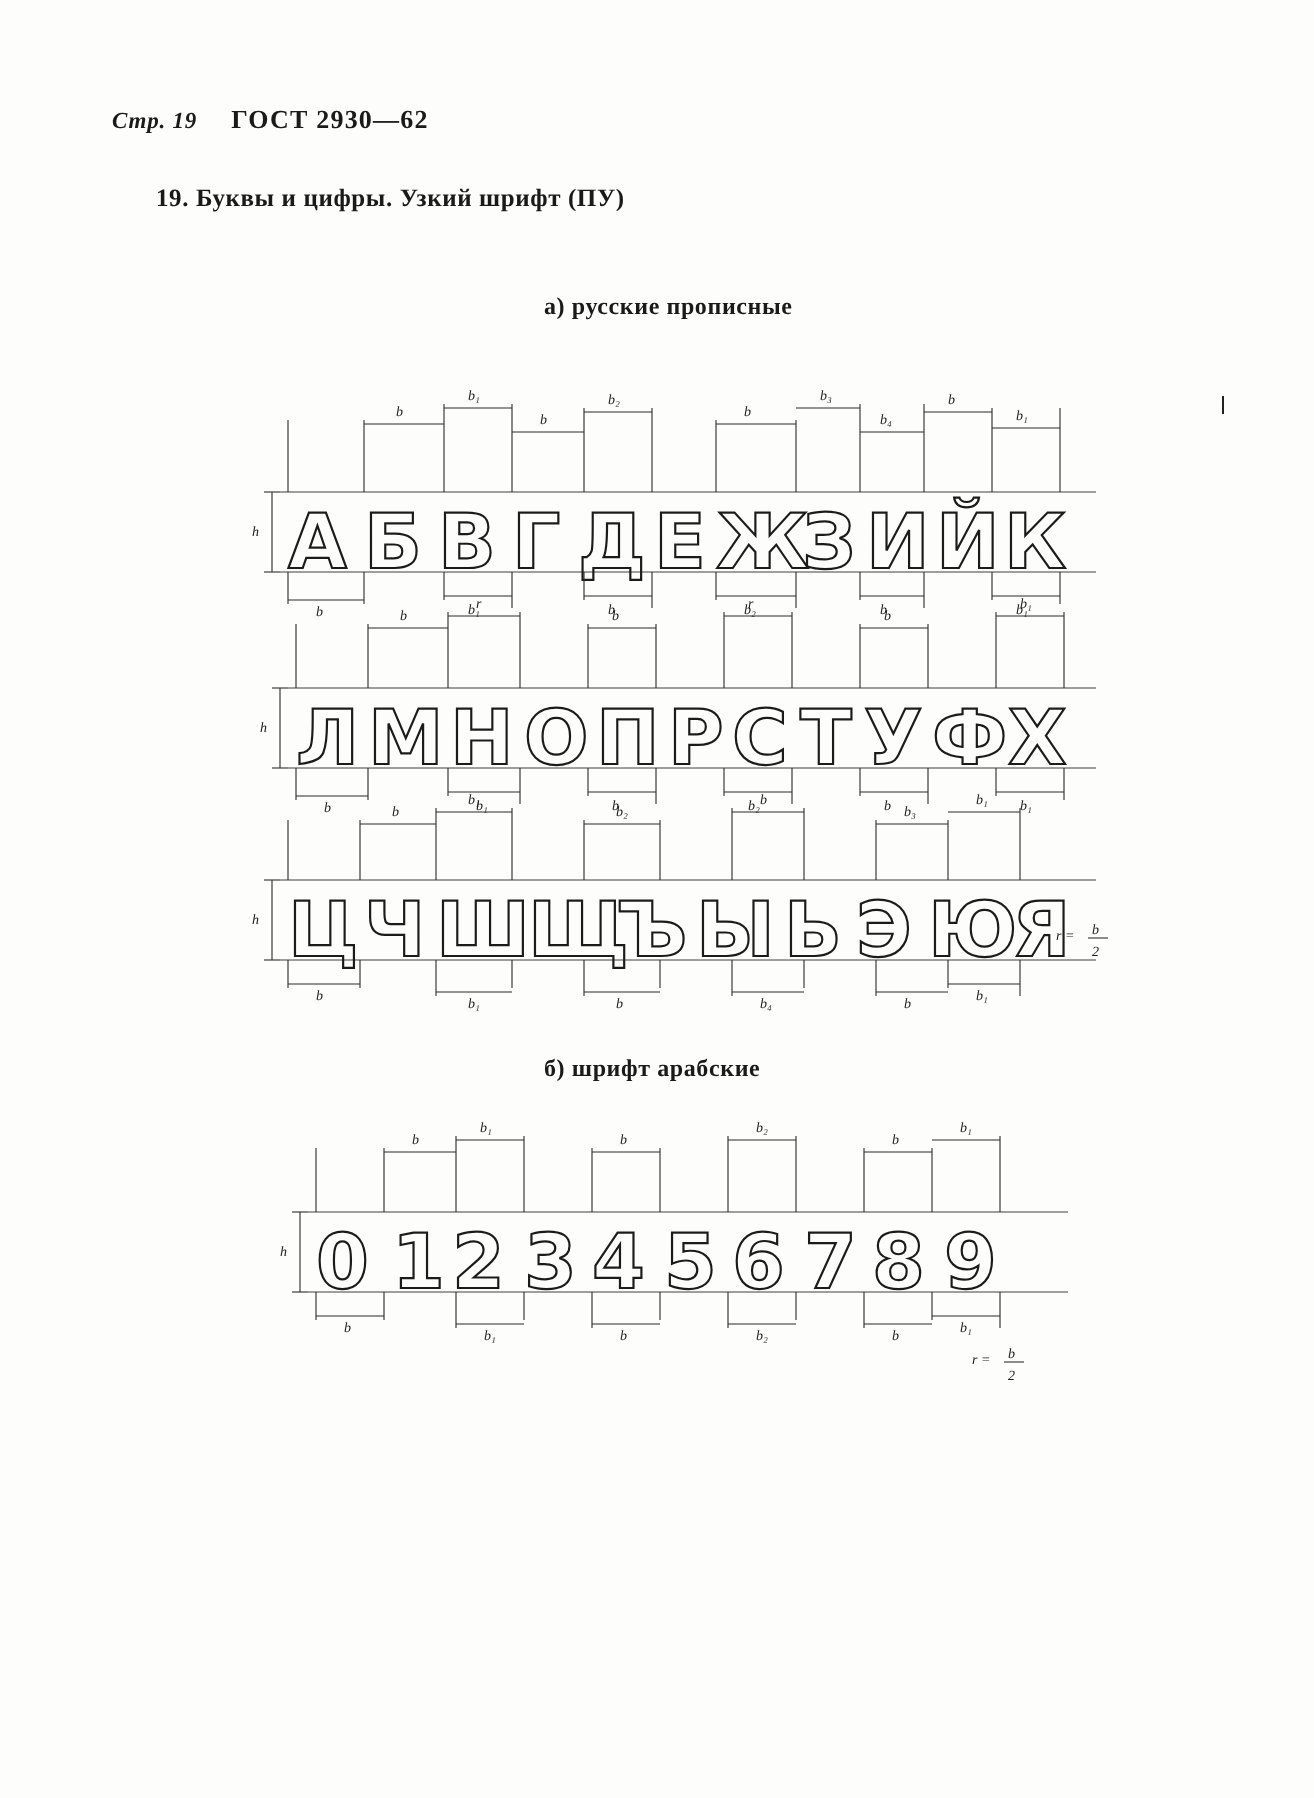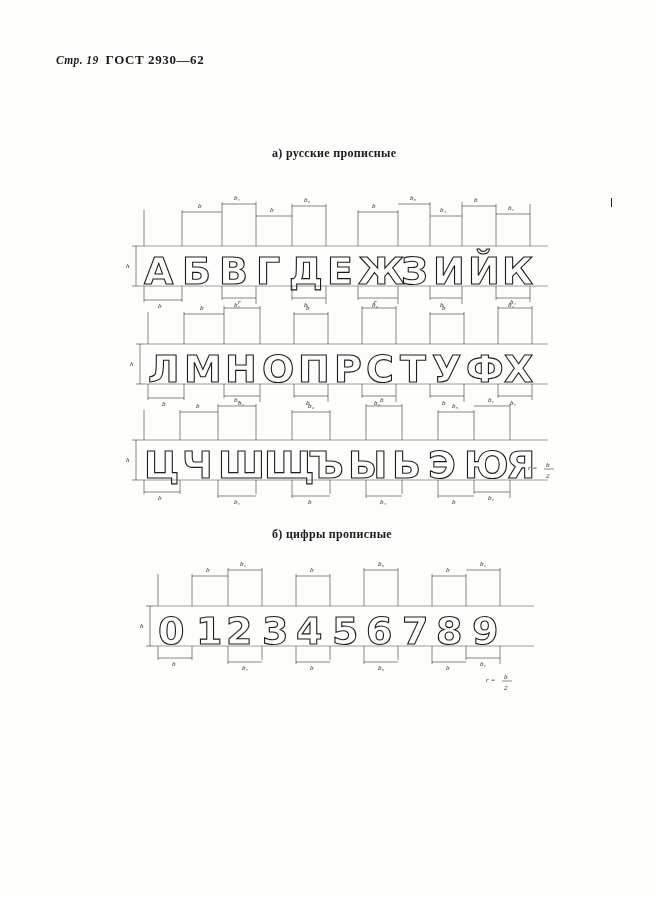--- a/index.html
+++ b/index.html
@@ -31,21 +31,21 @@
     white-space: nowrap;
   }
   .header .pageno {
     font-style: italic;
     font-weight: bold;
     font-size: 11.5px;
   }
   .header .std {
     font-weight: bold;
     font-size: 13px;
-    margin-left: 7px;
+    margin-left: 17px;
     letter-spacing: 0.6px;
   }
   .section-title {
     position: absolute;
     left: 78px;
     top: 92px;
     font-size: 12.5px;
     font-weight: bold;
     letter-spacing: 0.3px;
     white-space: nowrap;
@@ -107,20 +107,21 @@
 </style>
 </head>
 <body>
 
 <div class="page">
 
   <div class="header">
     <span class="pageno">Стр. 19</span><span class="std">ГОСТ 2930—62</span>
   </div>
 
+  <div class="section-title">19. Буквы и цифры. Узкий шрифт (ПУ)</div>
 
   <div class="sub-a">а) русские прописные</div>
 
   <div class="tick-mark"></div>
 
   <div class="fig" id="fig-letters">
     <svg width="470" height="290" viewBox="0 0 470 290">
 
       <g>
 
@@ -380,21 +381,21 @@
         <g>
           <text class="dimtext" x="432" y="282">r =</text>
           <text class="dimtext" x="450" y="279">b</text>
           <line class="frac-line" x1="448" y1="281" x2="458" y2="281"></line>
           <text class="dimtext" x="450" y="290">2</text>
         </g>
       </g>
     </svg>
   </div>
 
-  <div class="sub-b">б) цифры прописные</div>
+  <div class="sub-b">б) шрифт арабские</div>
 
   <div class="fig" id="fig-digits">
     <svg width="420" height="140" viewBox="0 0 420 140">
 
       <g class="dimline">
         <line x1="20" y1="14" x2="20" y2="46"></line>
         <line x1="54" y1="14" x2="54" y2="46"></line>
         <line x1="90" y1="8" x2="90" y2="46"></line>
         <line x1="124" y1="8" x2="124" y2="46"></line>
         <line x1="158" y1="14" x2="158" y2="46"></line>

